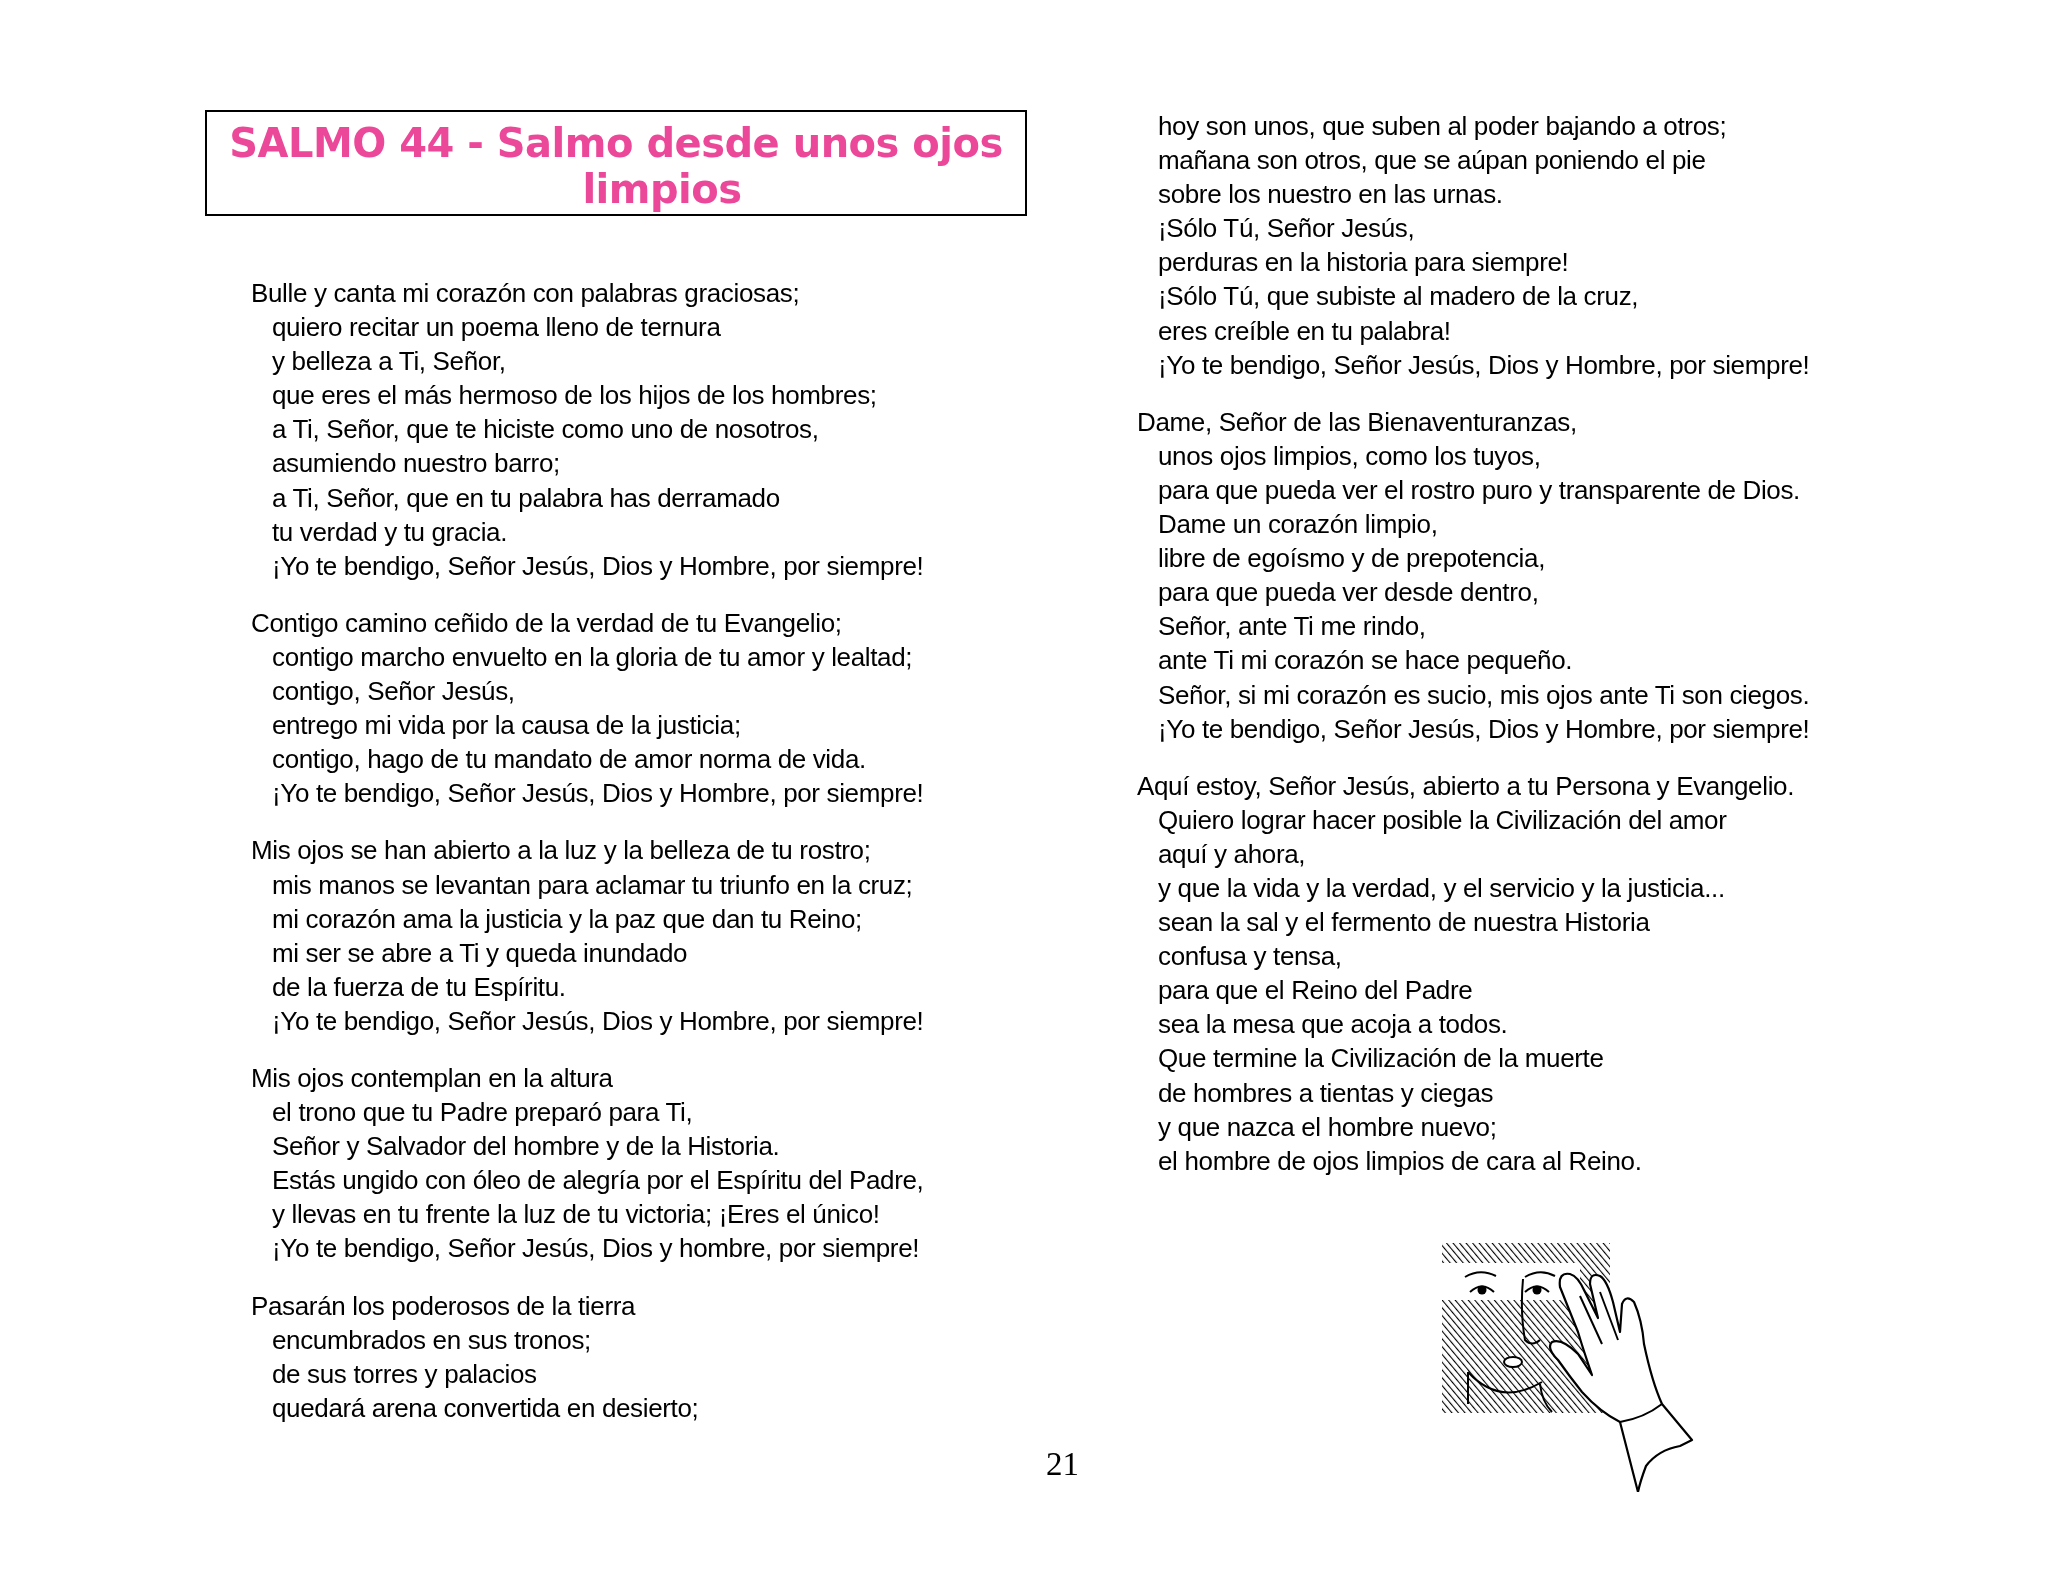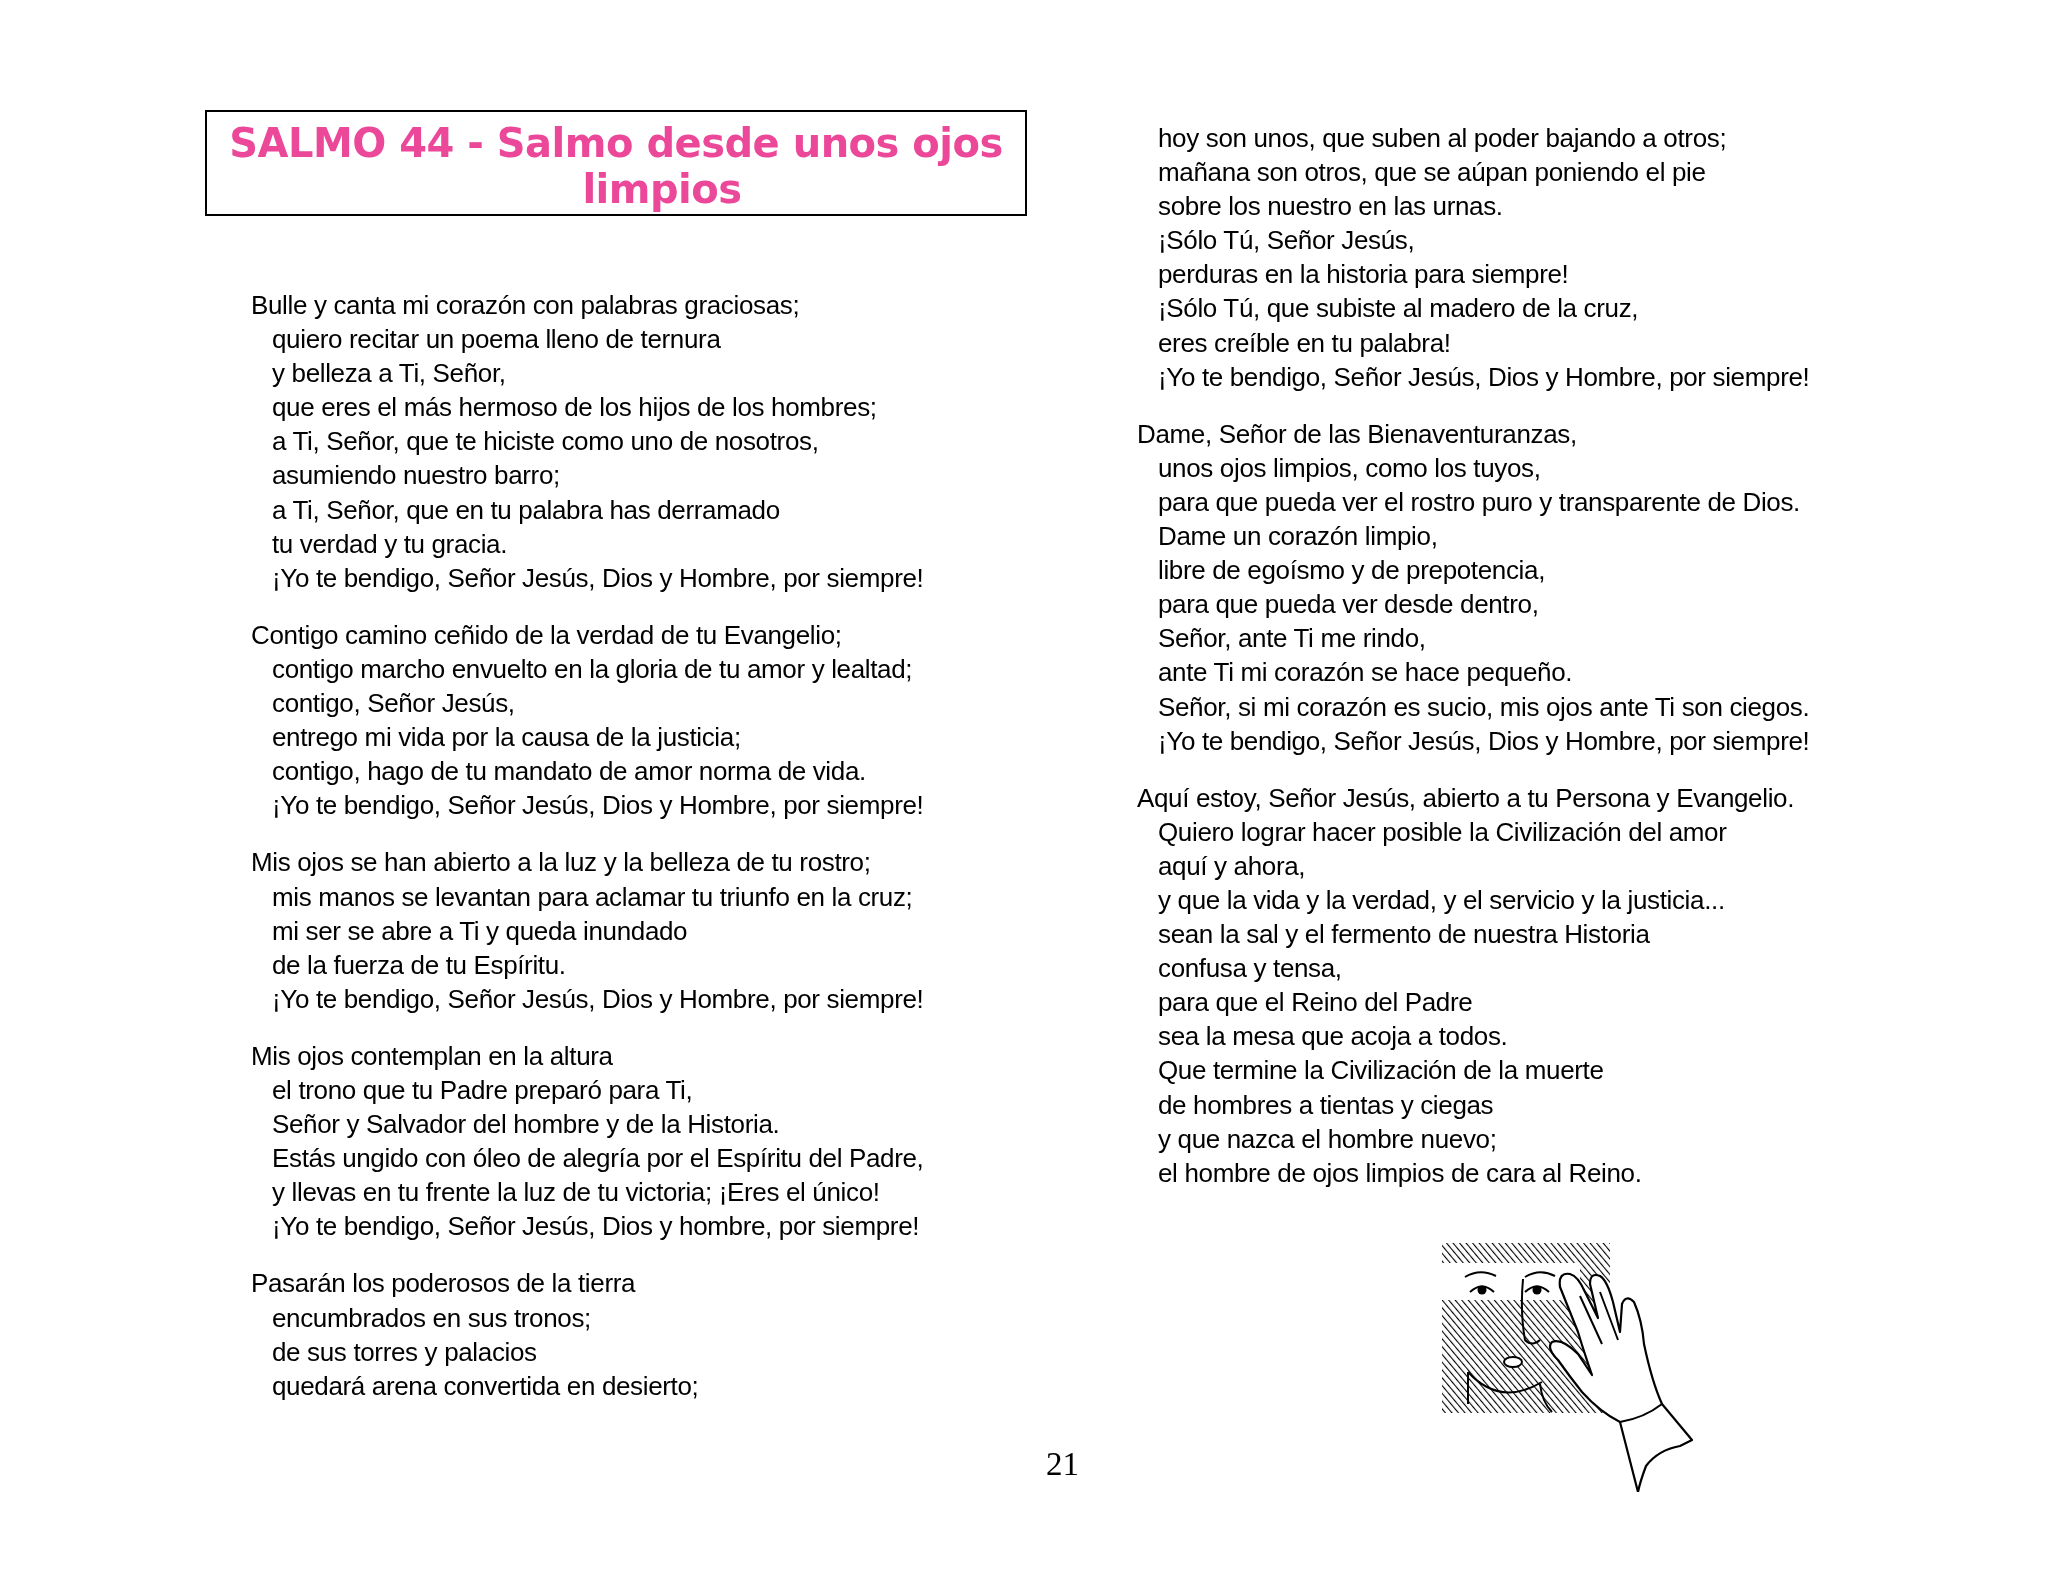--- a/index.html
+++ b/index.html
@@ -8,21 +8,21 @@
     position: absolute; left: 205px; top: 110px; width: 822px; height: 106px;
     border: 2px solid #000; box-sizing: border-box;
   }
   .title-text {
     position: absolute; left: 0; top: 8px; width: 100%;
     font-family: "DejaVu Sans", sans-serif; font-weight: bold; font-size: 40px;
     line-height: 46px; letter-spacing: -0.5px; color: #ec4899; text-align: center;
   }
   .title-line { display: block; white-space: nowrap; }
   .title-line.l2 { padding-left: 92px; }
-  .column { position: absolute; font-family: "Liberation Sans", sans-serif; font-size: 26px; color: #000; margin-top: 12px; }
+  .column { position: absolute; font-family: "Liberation Sans", sans-serif; font-size: 26px; color: #000; }
   .col-left { left: 251px; top: 276px; width: 800px; }
   .col-right { left: 1137px; top: 109px; width: 800px; }
   .stanza { margin: 0 0 23px 0; }
   .line { display: block; height: 34.1px; line-height: 34.1px; white-space: nowrap; letter-spacing: -0.35px; }
   .line.indent { padding-left: 21px; }
   .page-number {
     position: absolute; left: 1046px; top: 1446px;
     font-family: "Liberation Serif", serif; font-size: 33px; line-height: 36px; color: #000;
   }
   .illustration { position: absolute; left: 1430px; top: 1232px; width: 280px; height: 260px; }
@@ -53,20 +53,21 @@
     <span class="line">Contigo camino ceñido de la verdad de tu Evangelio;</span>
     <span class="line indent">contigo marcho envuelto en la gloria de tu amor y lealtad;</span>
     <span class="line indent">contigo, Señor Jesús,</span>
     <span class="line indent">entrego mi vida por la causa de la justicia;</span>
     <span class="line indent">contigo, hago de tu mandato de amor norma de vida.</span>
     <span class="line indent">¡Yo te bendigo, Señor Jesús, Dios y Hombre, por siempre!</span>
   </div>
   <div class="stanza">
     <span class="line">Mis ojos se han abierto a la luz y la belleza de tu rostro;</span>
     <span class="line indent">mis manos se levantan para aclamar tu triunfo en la cruz;</span>
+    <span class="line indent">mi corazón ama la justicia y la paz que dan tu Reino;</span>
     <span class="line indent">mi ser se abre a Ti y queda inundado</span>
     <span class="line indent">de la fuerza de tu Espíritu.</span>
     <span class="line indent">¡Yo te bendigo, Señor Jesús, Dios y Hombre, por siempre!</span>
   </div>
   <div class="stanza">
     <span class="line">Mis ojos contemplan en la altura</span>
     <span class="line indent">el trono que tu Padre preparó para Ti,</span>
     <span class="line indent">Señor y Salvador del hombre y de la Historia.</span>
     <span class="line indent">Estás ungido con óleo de alegría por el Espíritu del Padre,</span>
     <span class="line indent">y llevas en tu frente la luz de tu victoria; ¡Eres el único!</span>

